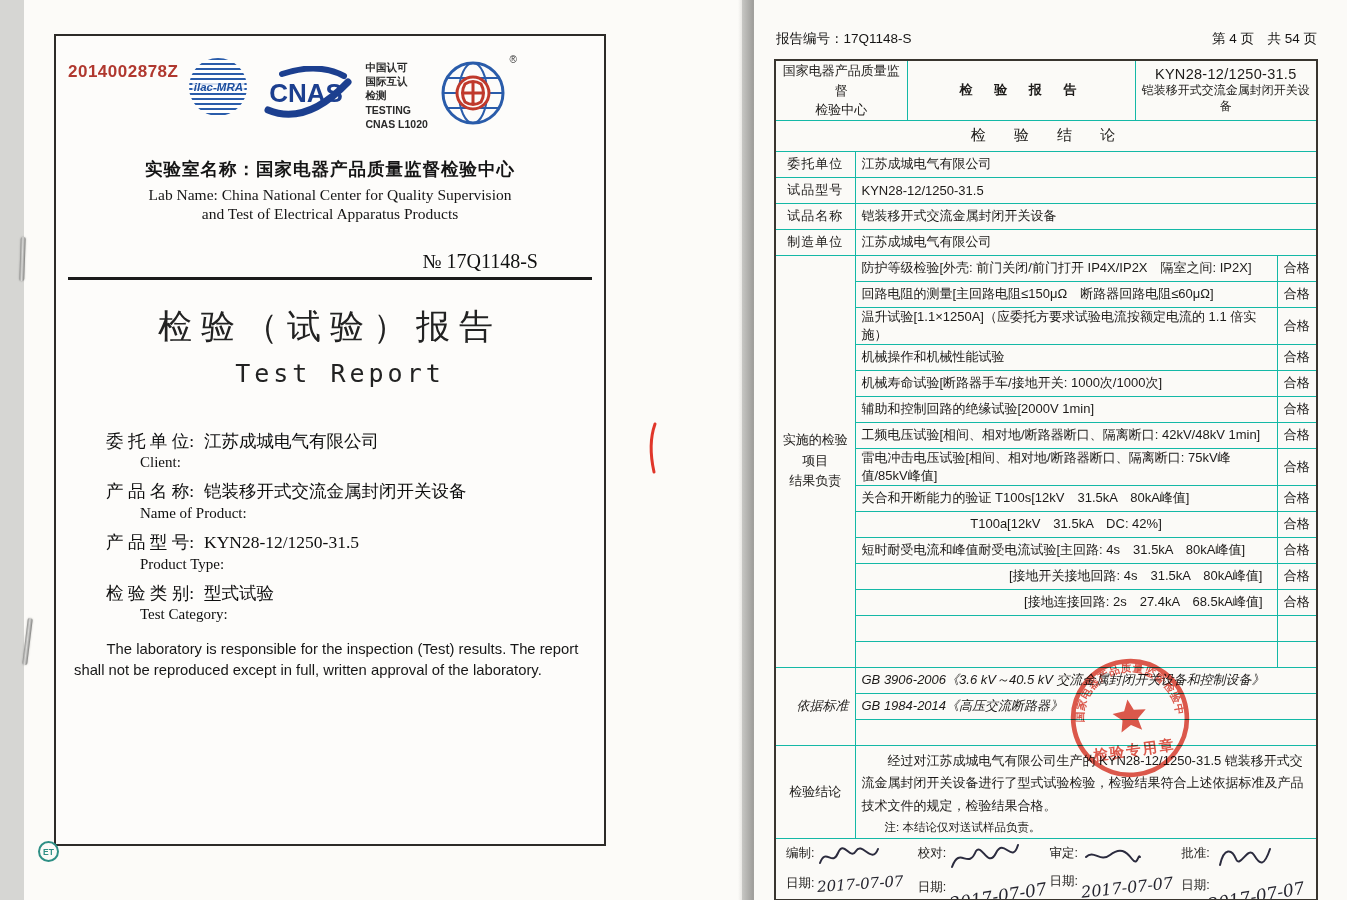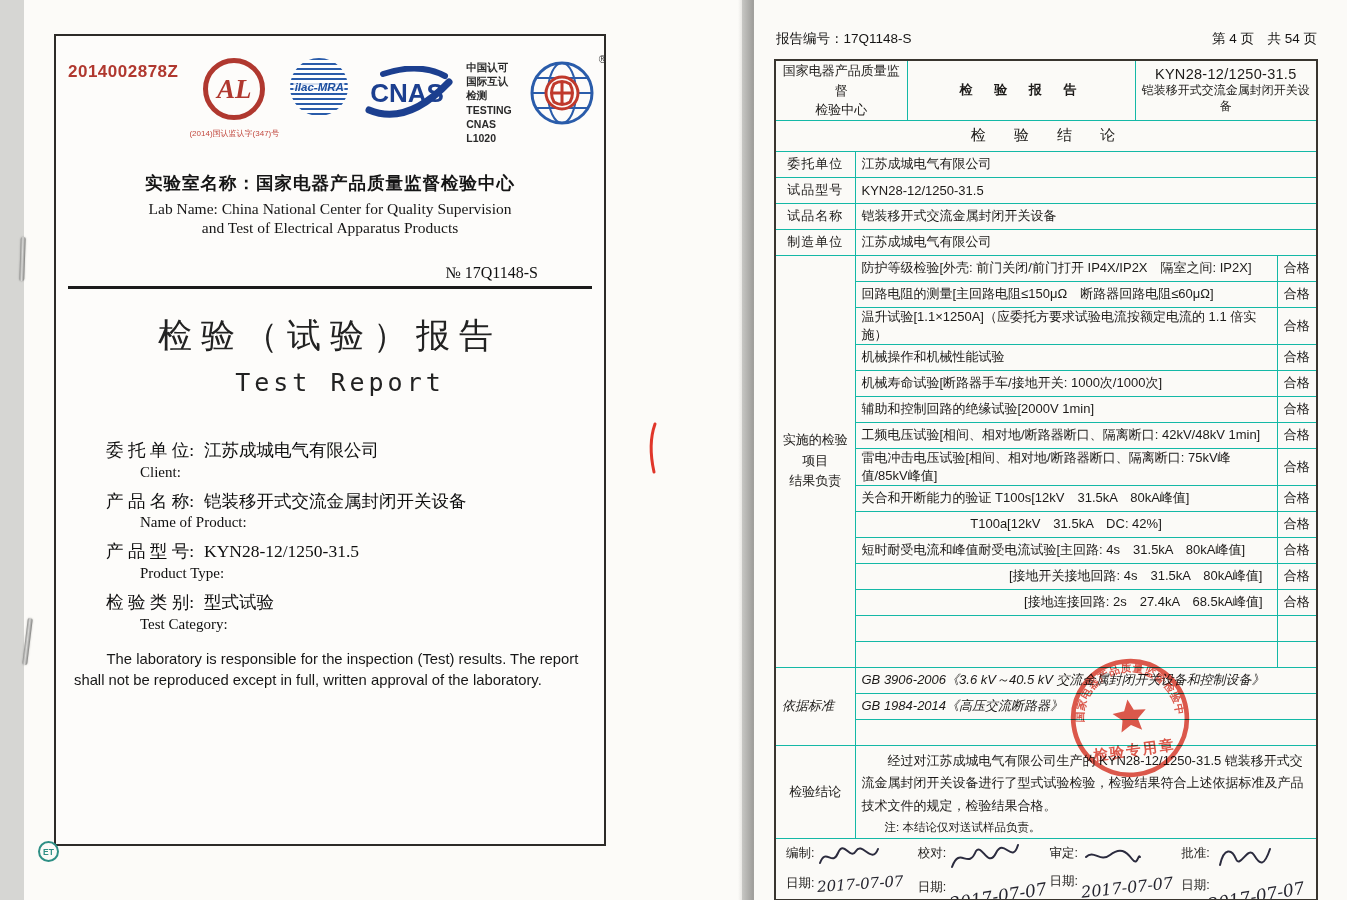--- a/index.html
+++ b/index.html
@@ -28,21 +28,21 @@
     background:repeating-linear-gradient(180deg,#2a5caa 0px,#2a5caa 2px,#ffffff 2px,#ffffff 5px);}
   .ilac-circle span{position:absolute;top:50%;left:50%;transform:translate(-50%,-50%);
     font-weight:bold;font-style:italic;font-size:11.5px;color:#1d4fa0;background:rgba(255,255,255,.8);padding:0 1px;white-space:nowrap;}
   .acc-text{font-size:10.5px;font-weight:bold;line-height:1.35;color:#2a2a2a;text-align:left;margin-top:2px;}
   .globe-wrap{position:relative;margin-top:2px;}
   .reg-mark{position:absolute;right:-10px;top:-6px;font-size:10px;color:#333;}
   
   .labname-zh{text-align:center;font-size:17.5px;font-weight:bold;letter-spacing:1px;margin-top:26px;color:#151515;}
   .labname-en{text-align:center;font-family:"Liberation Serif",serif;font-size:15.5px;margin-top:5px;color:#151515;}
   .labname-en2{text-align:center;font-family:"Liberation Serif",serif;font-size:15.5px;margin-top:1px;color:#151515;}
-  .report-no{text-align:right;padding-right:66px;font-family:"Liberation Serif",serif;font-size:16px;margin-top:27px;color:#111;}
+  .report-no{text-align:right;padding-right:66px;font-family:"Liberation Serif",serif;font-size:20px;margin-top:27px;color:#111;}
   .rule{margin:4px auto 0 auto;width:524px;border-top:3px solid #1b1b1b;}
   .title-zh{text-align:center;font-size:34px;letter-spacing:9px;margin-top:24px;color:#222;font-weight:500;}
   .title-en{text-align:center;font-family:"DejaVu Sans Mono",monospace;font-size:25px;letter-spacing:4px;margin-top:9px;color:#222;padding-left:20px;}
   .fields{margin:42px 0 0 50px;}
   .field{margin-bottom:9px;}
   .field .zh{font-family:"Liberation Serif",serif;font-size:17.5px;color:#0e0e0e;line-height:1.35;}
   .field .zh .lab{margin-right:10px;}
   .field .en{font-family:"Liberation Serif",serif;font-size:15px;margin:1px 0 0 34px;color:#0e0e0e;}
   .disclaimer-zh{margin:58px 22px 0 24px;font-family:"DejaVu Serif",serif;font-size:15.5px;line-height:1.8;text-indent:2em;color:#222;}
   .disclaimer-en{margin:16px 14px 0 18px;font-size:14.8px;line-height:1.42;text-indent:2.2em;color:#161616;}
@@ -91,26 +91,20 @@
 <body>
 
 <div class="sheet-left">
   <div class="cover-border">
 
     <div class="logo-row">
       <div class="logo-box">
         <div class="cma-num">2014002878Z</div>
       </div>
       <div class="logo-box">
-        <div class="al-circle">
-          <span>AL</span>
-        </div>
-        <div class="al-num">(2014)国认监认字(347)号</div>
-      </div>
-      <div class="logo-box">
         <div class="ilac-circle">
           <span>ilac-MRA</span>
         </div>
       </div>
       <div class="logo-box" style="margin-top:8px;">
         <svg width="96" height="56" viewBox="0 0 96 56">
           <path d="M10 44 Q 48 60 90 16" fill="none" stroke="#1c3f8f" stroke-width="7" stroke-linecap="round"></path>
           <path d="M86 10 Q 60 -4 24 8" fill="none" stroke="#1c3f8f" stroke-width="6" stroke-linecap="round"></path>
           <text x="48" y="36" text-anchor="middle" font-family="Liberation Sans, sans-serif" font-weight="bold" font-size="26" fill="#1c3f8f">CNAS</text>
         </svg>
@@ -288,21 +282,21 @@
       <tr class="r-test">
         <td colspan="4"></td>
         <td class="res"></td>
       </tr>
       <tr class="r-test">
         <td colspan="4"></td>
         <td class="res"></td>
       </tr>
 
       <tr class="r-std">
-        <td rowspan="3" class="lbl" style="text-align:left;">依据标准</td>
+        <td rowspan="3" class="lbl" style="text-align:right;">依据标准</td>
         <td colspan="5">GB 3906-2006《3.6 kV～40.5 kV 交流金属封闭开关设备和控制设备》</td>
       </tr>
       <tr class="r-std">
         <td colspan="5">GB 1984-2014《高压交流断路器》</td>
       </tr>
       <tr class="r-std">
         <td colspan="5"></td>
       </tr>
 
       <tr class="r-concl">

